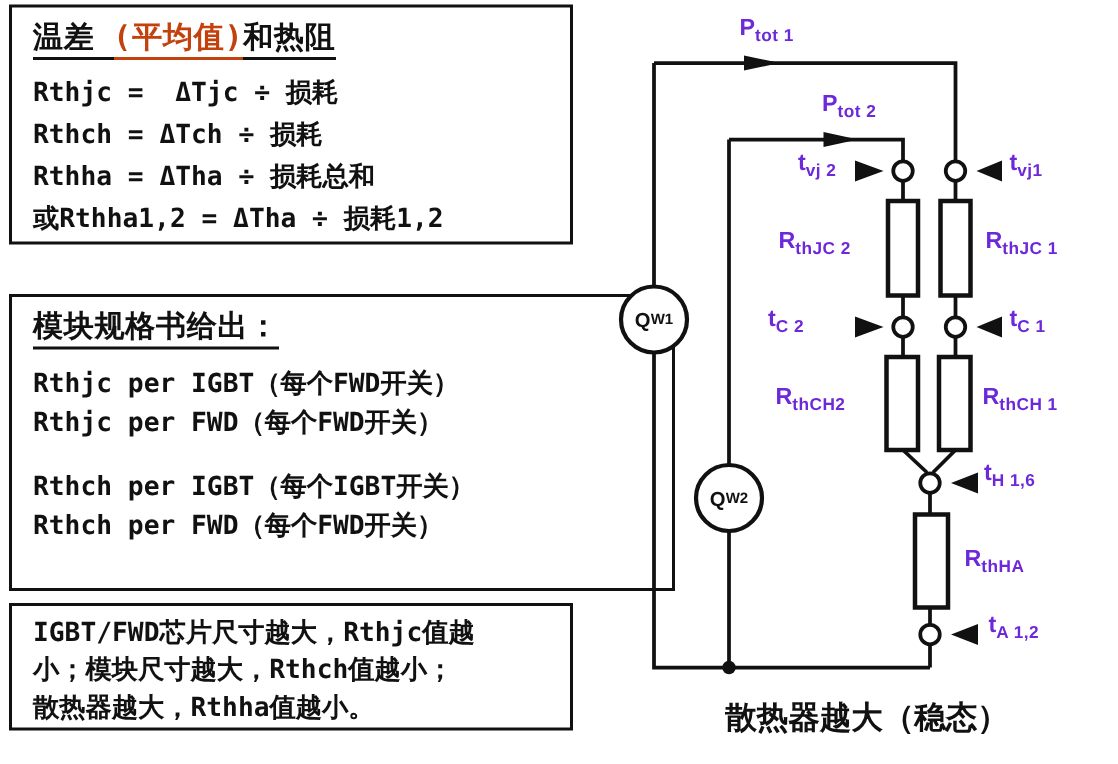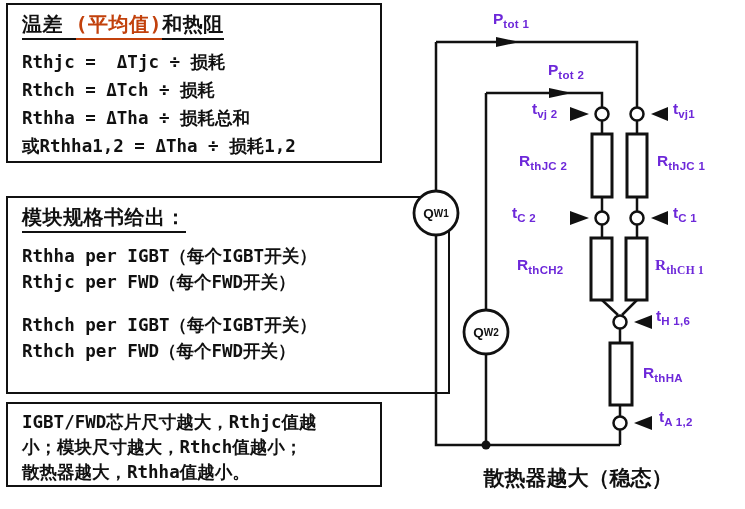--- a/index.html
+++ b/index.html
@@ -36,21 +36,21 @@
       <div class="box-line">Rthjc =  ΔTjc ÷ 损耗</div>
       <div class="box-line">Rthch = ΔTch ÷ 损耗</div>
       <div class="box-line">Rthha = ΔTha ÷ 损耗总和</div>
       <div class="box-line">或Rthha1,2 = ΔTha ÷ 损耗1,2</div>
     </div>
   </div>
 
   <div class="tbox" style="left:6px;top:196px;width:444px;height:198px;padding:6px 14px;">
     <div class="box-title"><span class="u">模块规格书给出：</span></div>
     <div class="lh26" style="margin-top:12px;">
-      <div class="box-line">Rthha per IGBT（每个IGBT开关）</div>
+      <div class="box-line">Rthjc per IGBT（每个FWD开关）</div>
       <div class="box-line">Rthjc per FWD（每个FWD开关）</div>
     </div>
     <div class="gap"></div>
     <div class="lh26">
       <div class="box-line">Rthch per IGBT（每个IGBT开关）</div>
       <div class="box-line">Rthch per FWD（每个FWD开关）</div>
     </div>
   </div>
 
   <div class="tbox" style="left:6px;top:402px;width:376px;height:85px;padding:6px 14px;">
@@ -103,21 +103,21 @@
 
   <div class="dlabel" style="left:493px;top:10px;"><span>P</span><sub>tot 1</sub></div>
   <div class="dlabel" style="left:548px;top:61px;"><span>P</span><sub>tot 2</sub></div>
   <div class="dlabel" style="left:532px;top:100px;"><span>t</span><sub>vj 2</sub></div>
   <div class="dlabel" style="left:673px;top:100px;"><span>t</span><sub>vj1</sub></div>
   <div class="dlabel" style="left:519px;top:152px;"><span>R</span><sub>thJC 2</sub></div>
   <div class="dlabel" style="left:657px;top:152px;"><span>R</span><sub>thJC 1</sub></div>
   <div class="dlabel" style="left:512px;top:204px;"><span>t</span><sub>C 2</sub></div>
   <div class="dlabel" style="left:673px;top:204px;"><span>t</span><sub>C 1</sub></div>
   <div class="dlabel" style="left:517px;top:256px;"><span>R</span><sub>thCH2</sub></div>
-  <div class="dlabel" style="left:655px;top:256px;font-family:Liberation Serif, serif;"><span>R</span><sub>thCH 1</sub></div>
+  <div class="dlabel" style="left:655px;top:256px;"><span>R</span><sub>thCH 1</sub></div>
   <div class="dlabel" style="left:656px;top:307px;"><span>t</span><sub>H 1,6</sub></div>
   <div class="dlabel" style="left:643px;top:364px;"><span>R</span><sub>thHA</sub></div>
   <div class="dlabel" style="left:659px;top:408px;text-align:right;"><span>t</span><sub>A 1,2</sub></div>
 
   <div class="qlabel" style="left:414px;top:191px;width:44px;height:44px;">
       <span>Q</span>
       <sub>W1</sub>
     </div>
   <div class="qlabel" style="left:464px;top:310px;width:44px;height:44px;">
       <span>Q</span>

